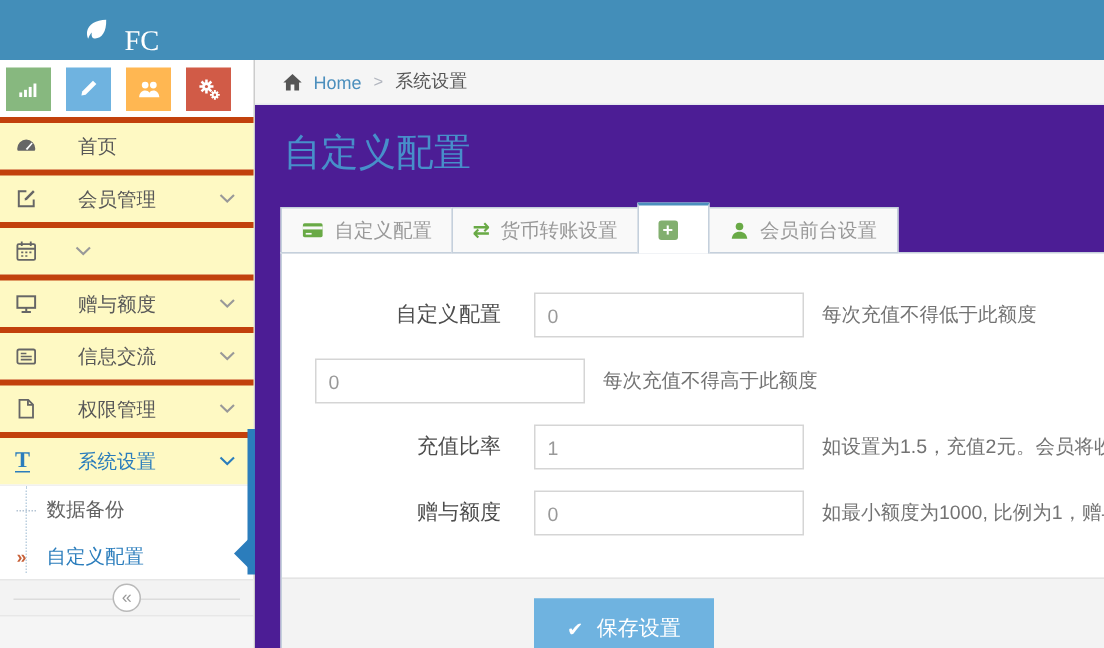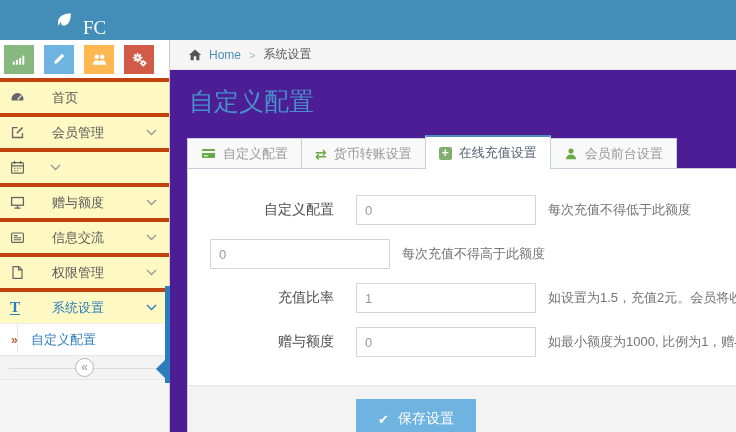--- a/index.html
+++ b/index.html
@@ -227,20 +227,24 @@
         <span class="lbl">系统设置</span>
         <span class="chev">
           <svg width="11" height="7" viewBox="0 0 11 7" fill="none" stroke="currentColor" stroke-width="1.4">
               <path d="M1 1l4.5 4.4L10 1"></path>
             </svg>
         </span>
       </li>
     </ul>
 
     <ul class="submenu">
+      <li class="sub-item">
+        <span class="dash"></span>
+        <span>数据备份</span>
+      </li>
       <li class="sub-item active">
         <span class="arrow2">»</span>
         <span>自定义配置</span>
       </li>
     </ul>
 
     <div class="collapse-row">
       <span class="collapse-btn">«</span>
     </div>
     <div class="sidebar-fill"></div>
@@ -277,21 +281,20 @@
           <span>自定义配置</span>
         </div>
         <div class="tab">
           <span class="ticon" style="font-size:14px;font-weight:bold;">⇄</span>
           <span>货币转账设置</span>
         </div>
         <div class="tab active">
           <span class="ticon">
             <span class="plus-sq">+</span>
           </span>
-          <span>在线充值设置</span>
         </div>
         <div class="tab">
           <span class="ticon">
             <svg viewBox="0 0 16 16" width="14" height="14" fill="currentColor">
                 <circle cx="8" cy="4.6" r="2.9"></circle>
                 <path d="M2.1 13.9c.3-3.4 2.7-5.3 5.9-5.3s5.6 1.9 5.9 5.3z"></path>
               </svg>
           </span>
           <span>会员前台设置</span>
         </div>

